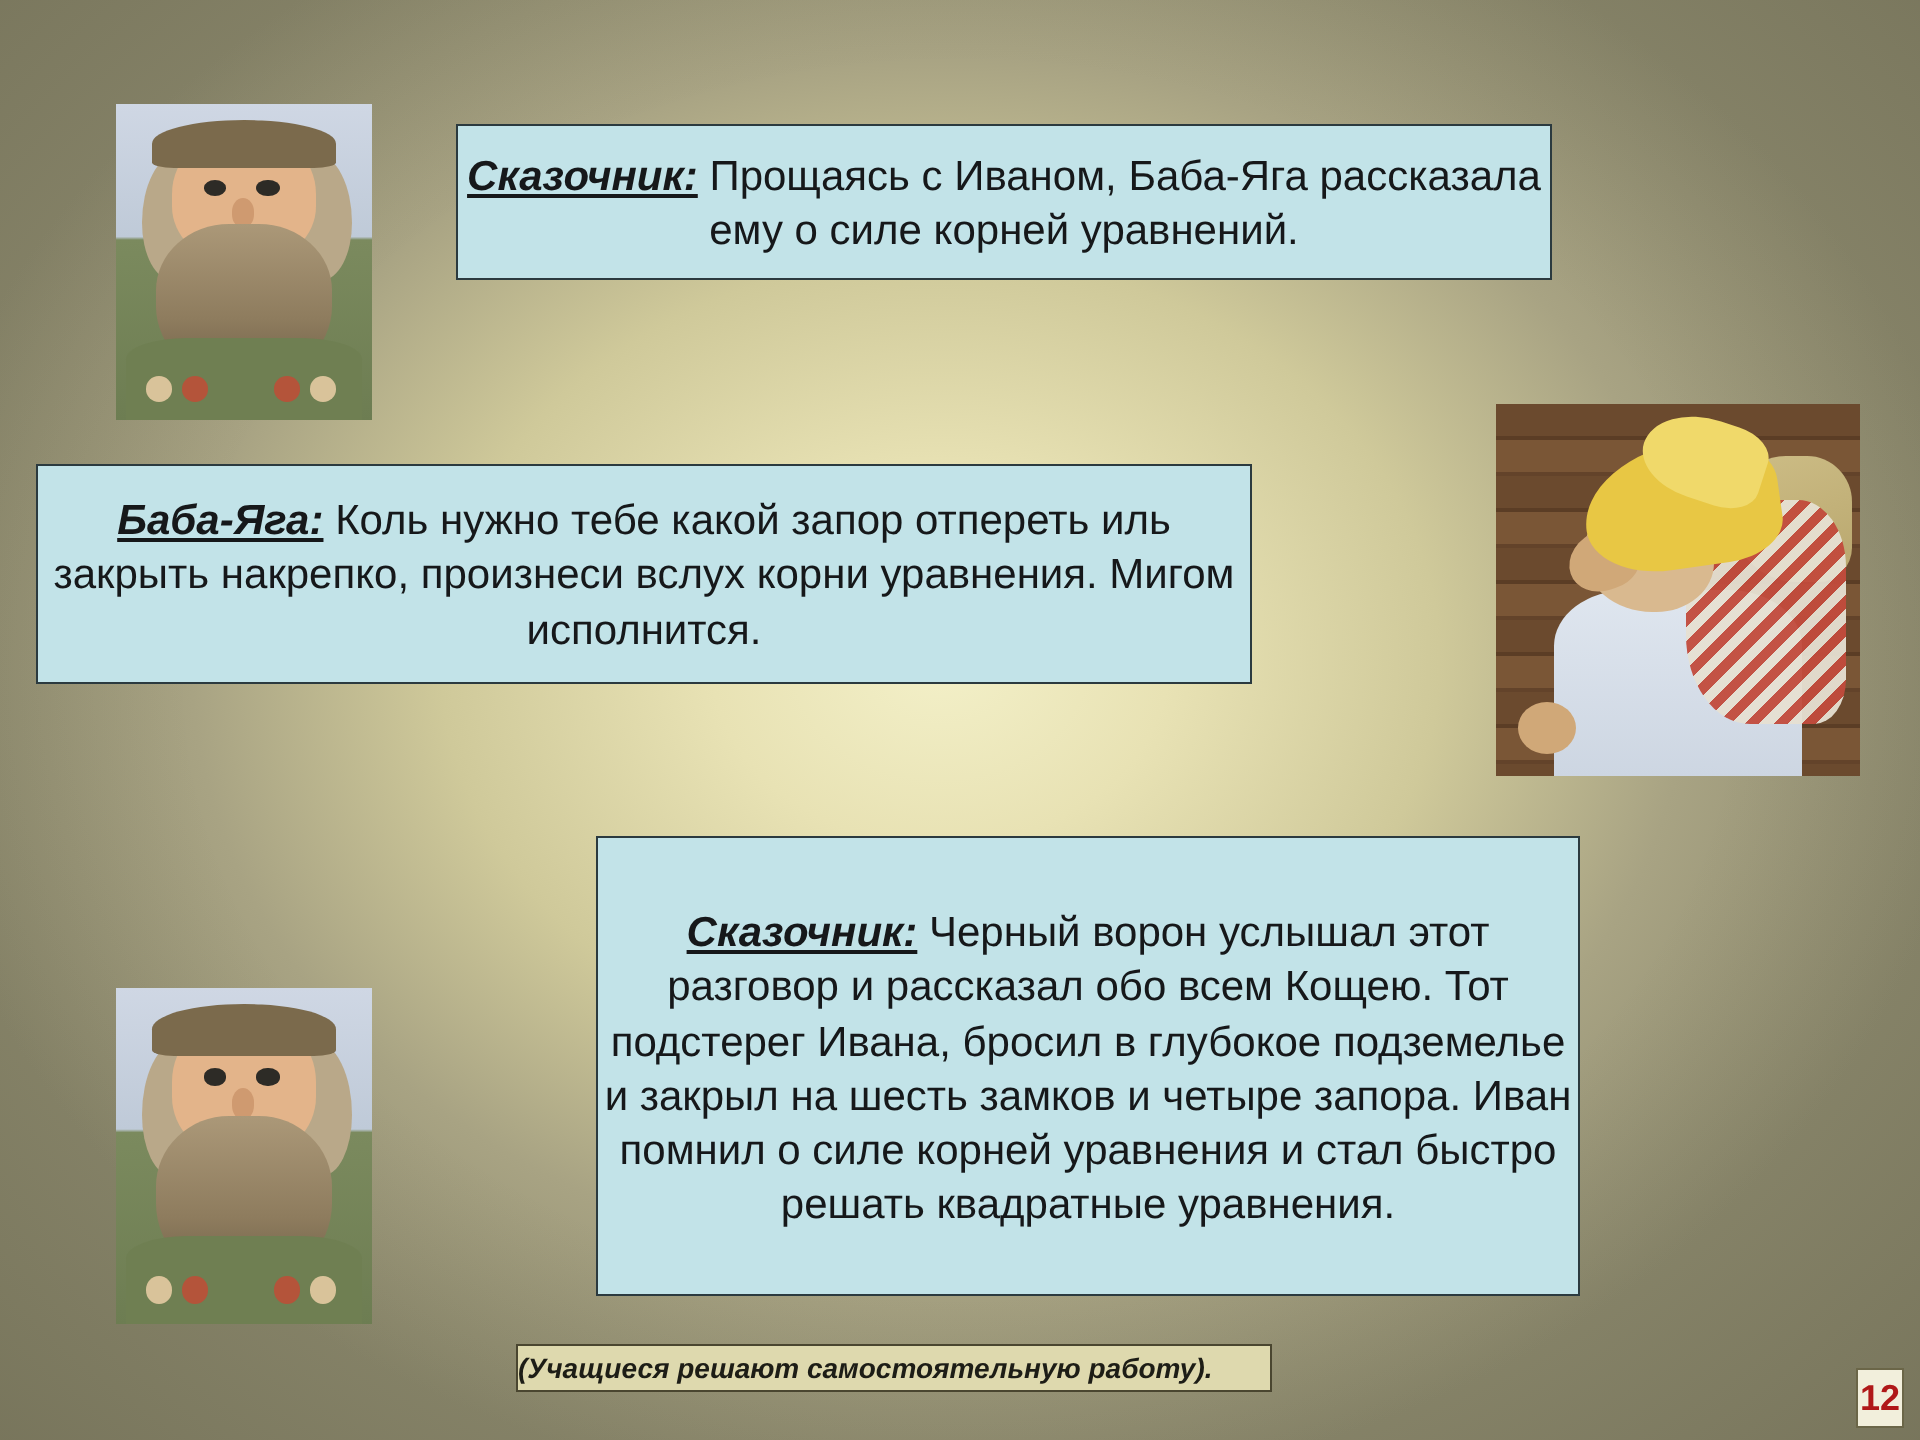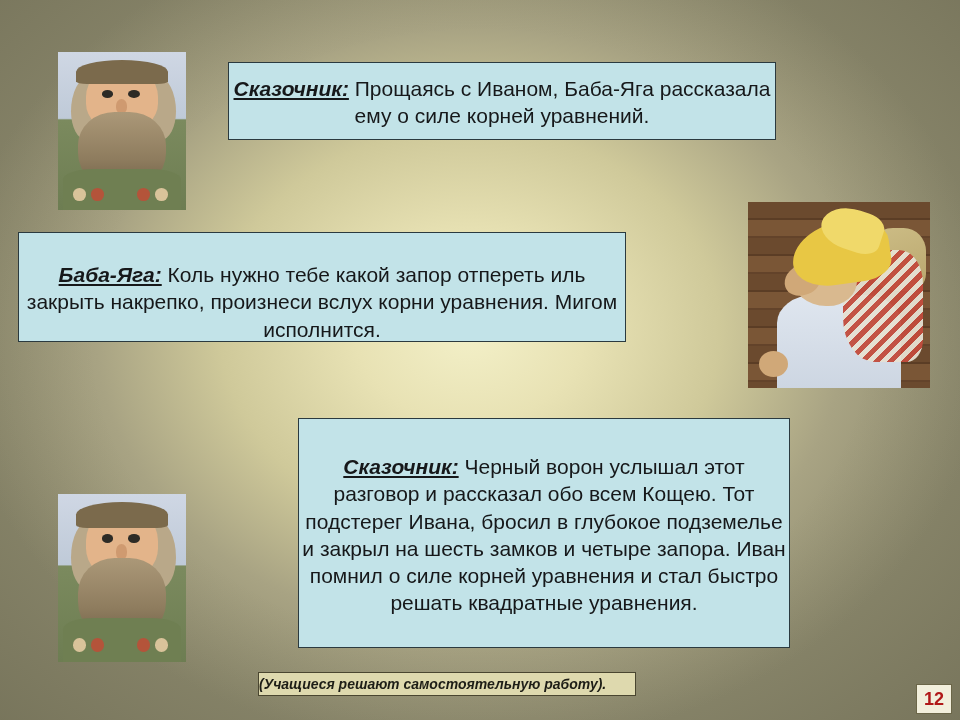--- a/index.html
+++ b/index.html
@@ -55,21 +55,21 @@
     width: 548px;
     height: 78px;
     padding-top: 12px;
     font-size: 21px;
   }
   #box-baba {
     left: 18px;
     top: 232px;
     width: 608px;
     height: 110px;
-    padding-top: 28px;
+    padding-top: 14px;
     font-size: 21px;
   }
   #box-narrator-2 {
     left: 298px;
     top: 418px;
     width: 492px;
     height: 230px;
     padding-top: 34px;
     font-size: 21px;
   }
@@ -90,21 +90,21 @@
     color: #1d1d16;
     line-height: 22px;
     z-index: 5;
   }
 
   
   #page-number {
     position: absolute;
     right: 8px;
     bottom: 6px;
-    width: 36px;
+    width: 24px;
     height: 30px;
     background: #f2efdc;
     border: 1px solid #6b6648;
     box-sizing: border-box;
     color: #b01818;
     font-weight: bold;
     font-size: 18px;
     text-align: center;
     line-height: 28px;
     z-index: 6;

